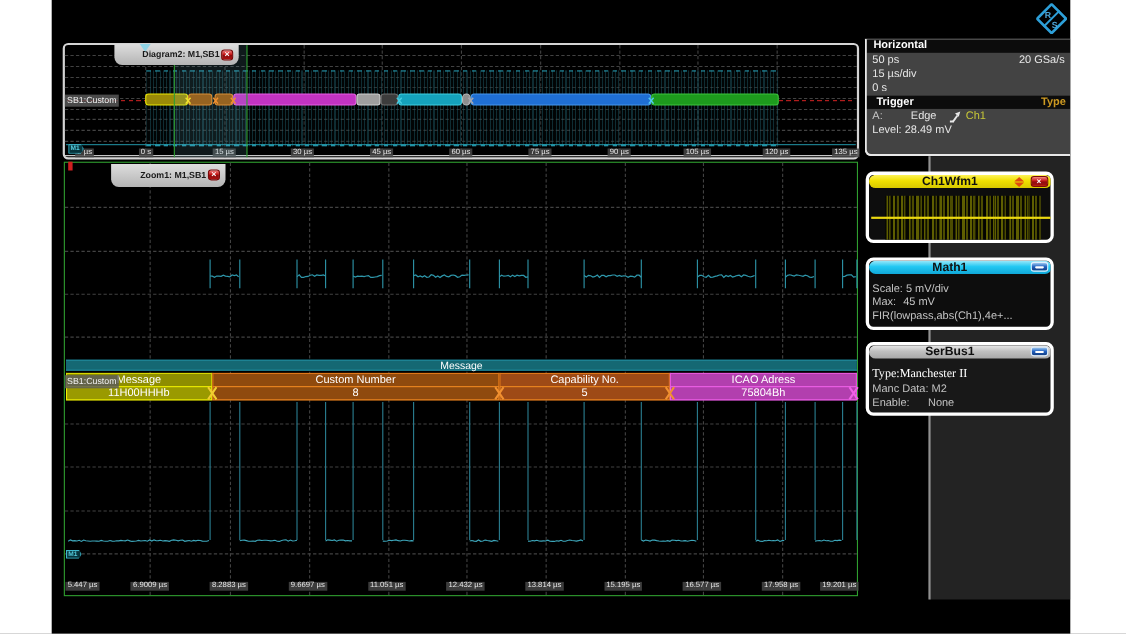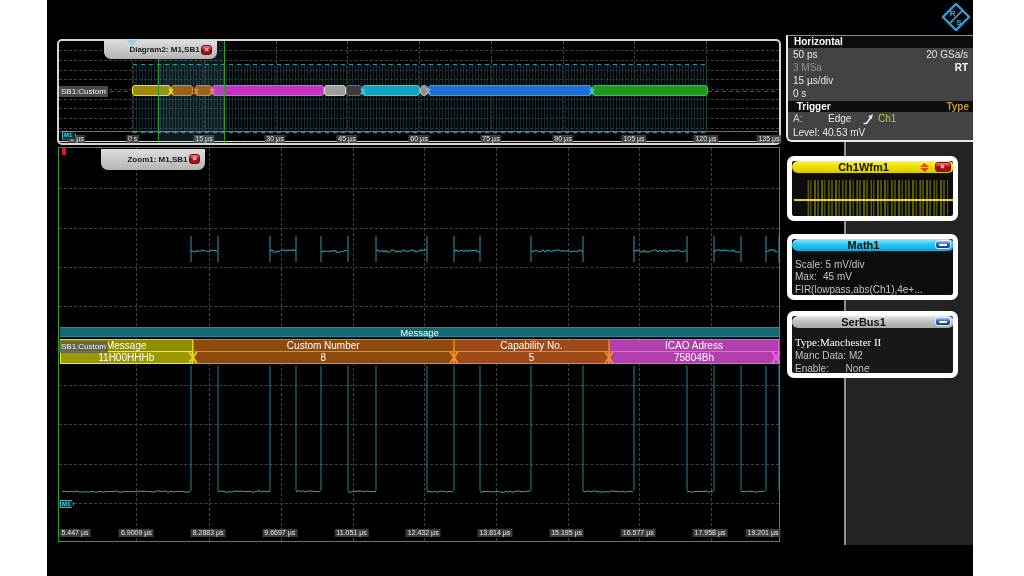--- a/index.html
+++ b/index.html
@@ -25,21 +25,21 @@
 #z1{position:absolute;left:10.5px;top:147px;width:722px;height:395px;border:1.5px solid #2f9e2f;background:#000}
 
 .busrow{position:absolute;color:#fff;text-align:center;white-space:nowrap}
 
 #sidebg{position:absolute;left:798px;top:142px;width:128px;height:403px;background:#232323}
 #divider{position:absolute;left:797px;top:142px;width:2px;height:403px;background:#909090}
 #hpanel{position:absolute;left:739px;top:35px;width:187px;height:107px;border-left:2px solid #e8e8e8;border-bottom:2px solid #e8e8e8;border-top:1.5px solid #8a8a8a;border-radius:0 0 0 6px;background:#434343;overflow:hidden}
 .hdr{background:#0c0c0c;color:#fff;font-weight:bold;font-size:10px;height:11.8px;line-height:11.8px;padding-left:6px}
 .hrow{color:#e6e6e6;font-size:10px;height:13.2px;line-height:13.2px;padding:0 4px 0 5px;position:relative}
 .hrow .rt{position:absolute;right:5px;top:0}
-.wbox{position:absolute;left:740px;width:171px;border:5px solid #ffffff;border-radius:7px;background:#0d0d0d;overflow:hidden}
+.wbox{position:absolute;left:740px;width:171px;border:3px solid #ffffff;border-radius:7px;background:#0d0d0d;overflow:hidden}
 .whdr{position:relative;height:12.5px;border-radius:6px;margin:-0.5px;font-weight:bold;font-size:11px;line-height:12.5px;text-align:center;color:#101010;padding-right:18px}
 .minbtn{position:absolute;right:3px;top:1.5px;width:16px;height:9px;border-radius:3px;background:linear-gradient(#9cc8f0 0%,#2060c0 50%,#123c80 100%);border:1px solid #dfeefc}
 .minbtn:after{content:"";position:absolute;left:3px;top:3px;width:8px;height:2px;background:#fff;border-radius:1px}
 .updown{position:absolute}
 </style>
 </head>
 <body>
 <div id="app">
 
 <div id="d2">
@@ -245,30 +245,29 @@
     <rect x="4.7" y="4.7" width="18.6" height="18.6" stroke-width="2.4" transform="rotate(45 14 14)"></rect>
     <line x1="21.3" y1="6.7" x2="6.7" y2="21.3" stroke-width="1.8"></line>
   </g>
   <text x="7.8" y="13.2" fill="#4ea5d6" font-size="8" font-weight="bold" font-family="Liberation Sans">R</text>
   <text x="14.2" y="22.4" fill="#4ea5d6" font-size="8" font-weight="bold" font-family="Liberation Sans">S</text>
 </svg>
 
 <div id="hpanel">
   <div class="hdr">Horizontal</div>
   <div class="hrow">50 ps<span class="rt">20 GSa/s</span></div>
-  <div class="hrow" style="color:#909090">3 MSa<span class="rt" style="color:#fff;font-weight:bold">RT</span></div>
   <div class="hrow">15 µs/div</div>
   <div class="hrow">0 s</div>
   <div class="hdr" style="position:relative">&nbsp;Trigger<span style="position:absolute;right:4px;color:#cc9922">Type</span></div>
   <div class="hrow" style="color:#c8c8c8">A:<span style="position:absolute;left:40px;color:#e6e6e6">Edge</span><svg style="position:absolute;left:75px;top:2px" width="11" height="11" viewBox="0 0 11 11">
           <path d="M0.5 9.5 L4 9.5" stroke="#e8e8e8" stroke-width="1.7" fill="none"></path>
           <path d="M3.2 9.8 L7.4 4" stroke="#e8e8e8" stroke-width="1.7" fill="none"></path>
           <path d="M5.2 2.2 L10 0.3 L8.6 5.2 Z" fill="#e8e8e8"></path>
         </svg><span style="position:absolute;left:90px;color:#c8c838">Ch1</span></div>
-  <div class="hrow">Level: 40.53 mV</div>
+  <div class="hrow">Level: 28.49 mV</div>
 </div>
 
 <div class="wbox" style="top:156px;height:65px">
   <div class="whdr" style="background:linear-gradient(#fdf35a,#f0e000 45%,#d8c800)">Ch1Wfm1
     <svg class="updown" style="right:25px;top:2px;width:9px;height:9px">
           <path d="M4.5 0 L9 4 L0 4 Z" fill="#e04a10"></path>
           <path d="M4.5 9 L9 5 L0 5 Z" fill="#e04a10"></path>
         </svg>
     <div class="xbtn" style="right:3px;top:1.5px;left:auto;width:16px;height:9.5px;font-size:7.5px;line-height:7.5px">×</div>
   </div>

